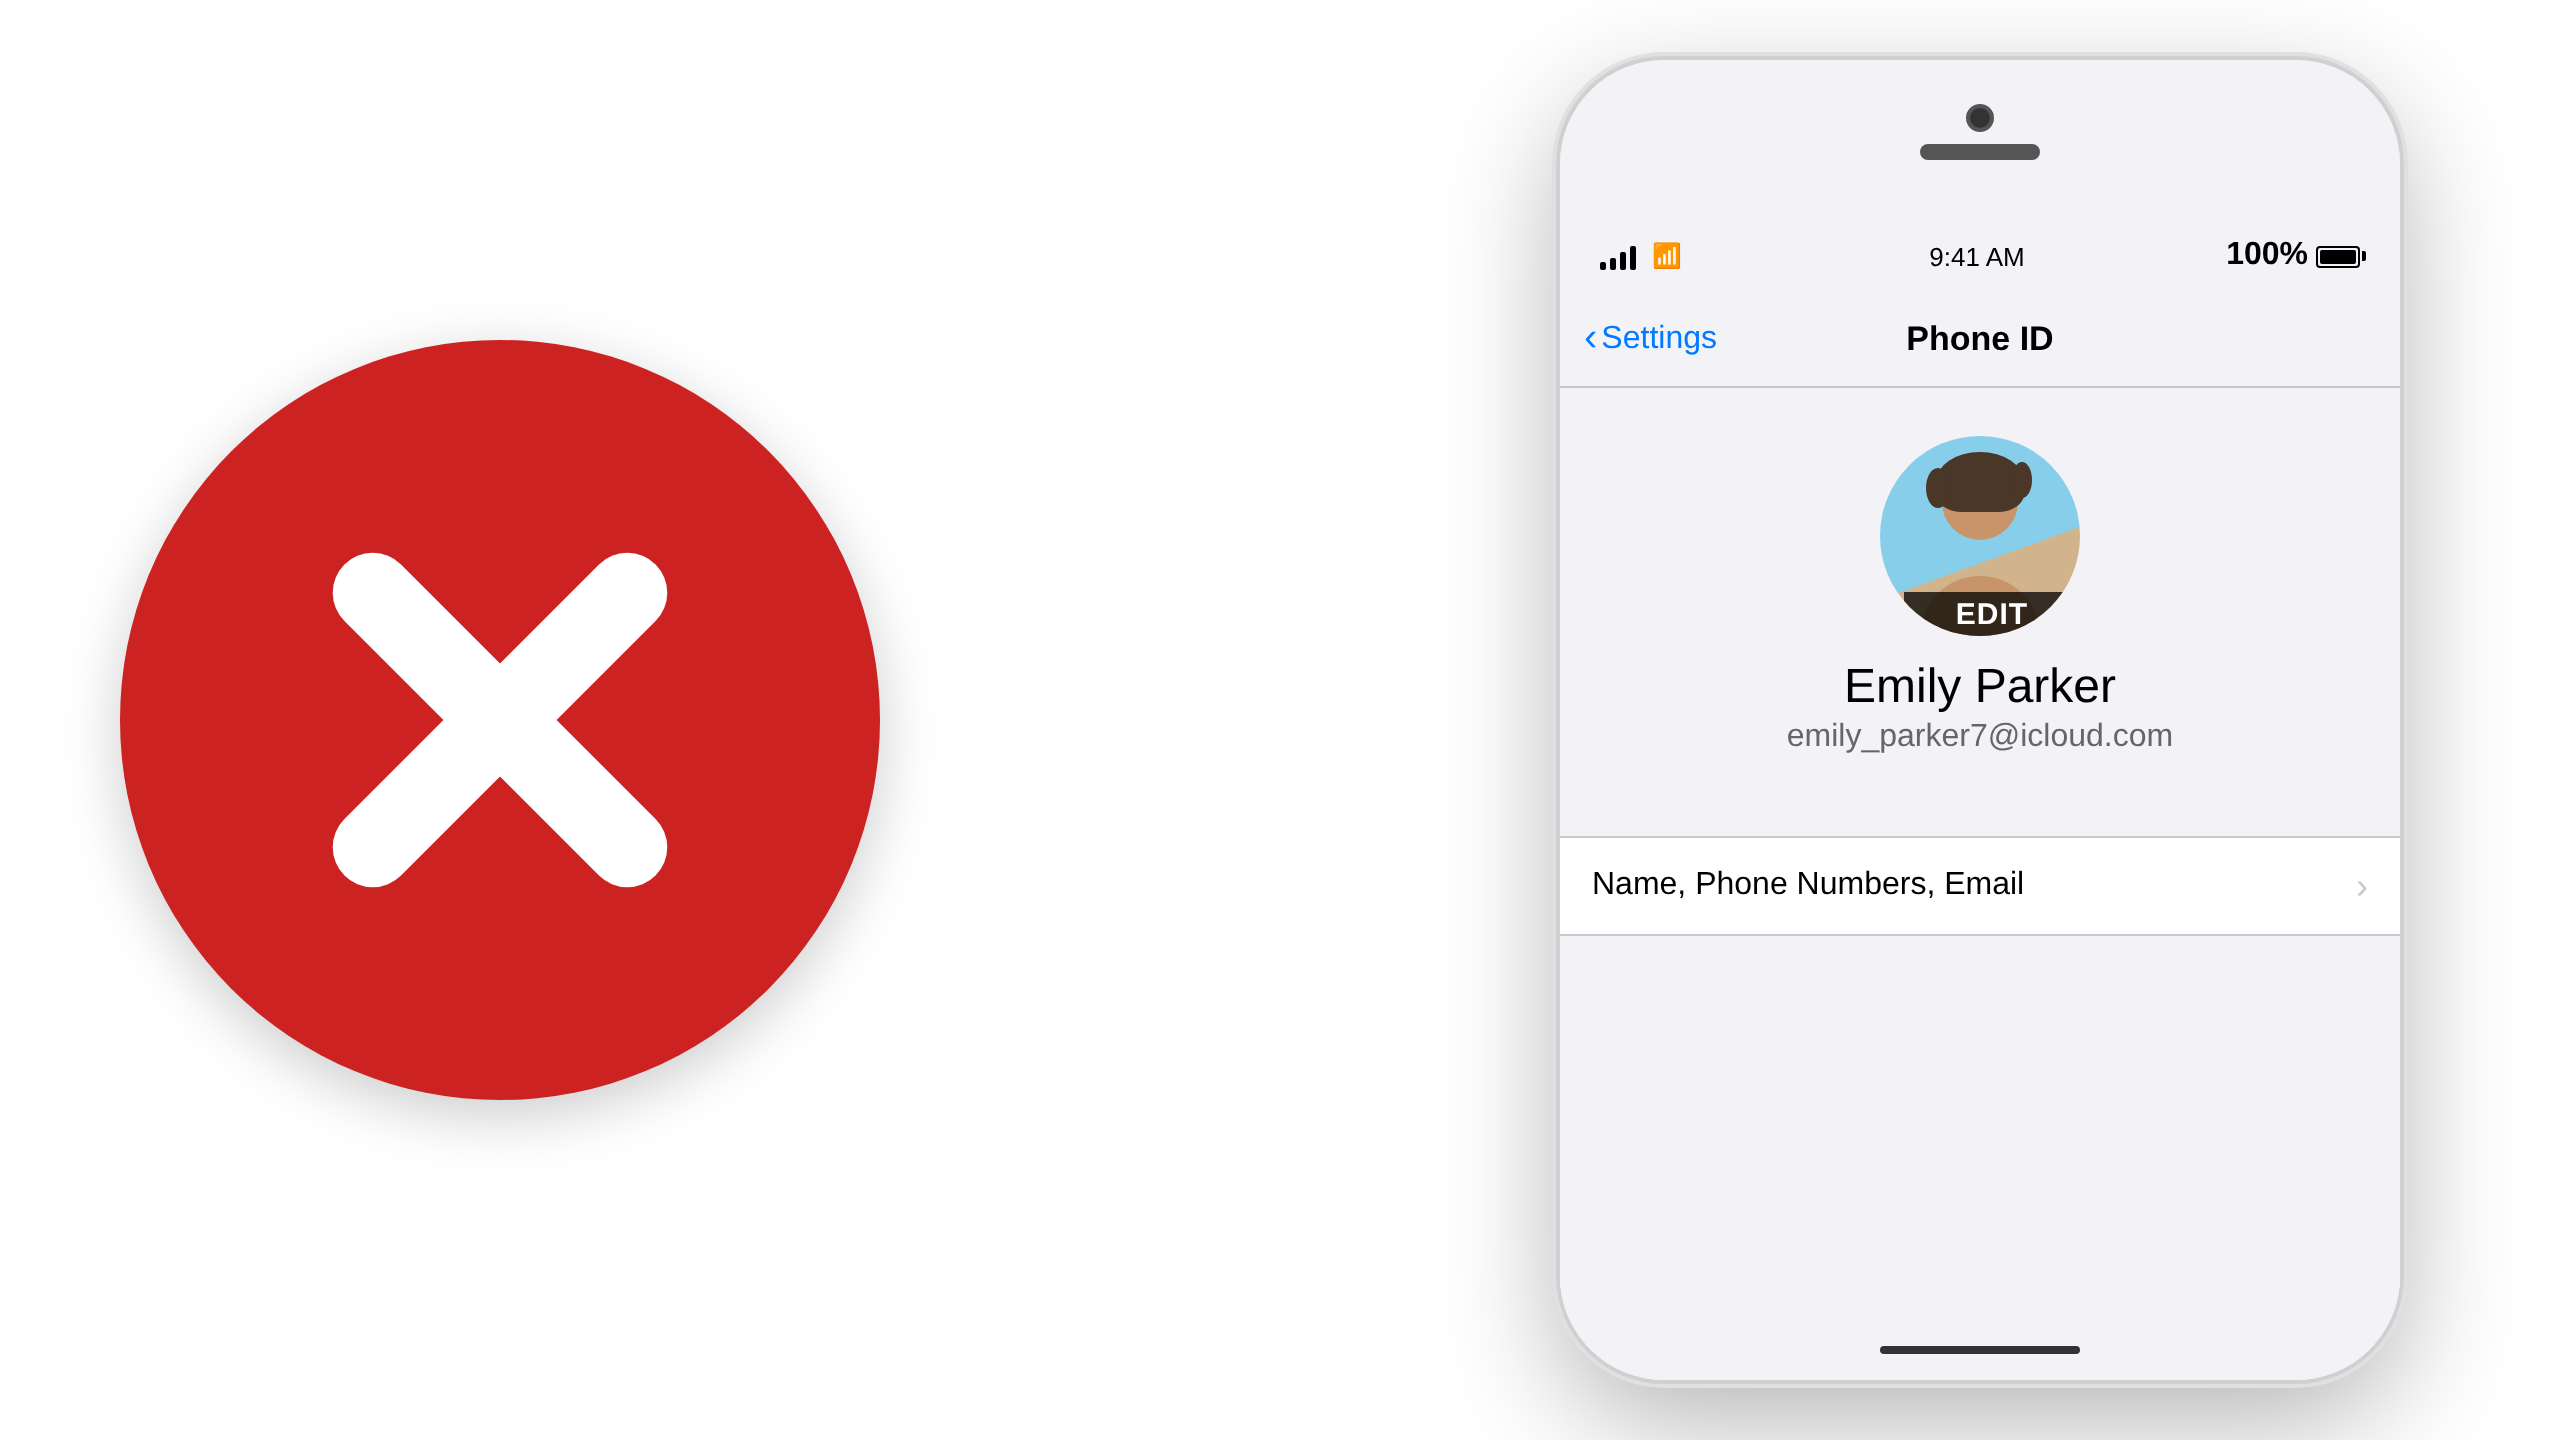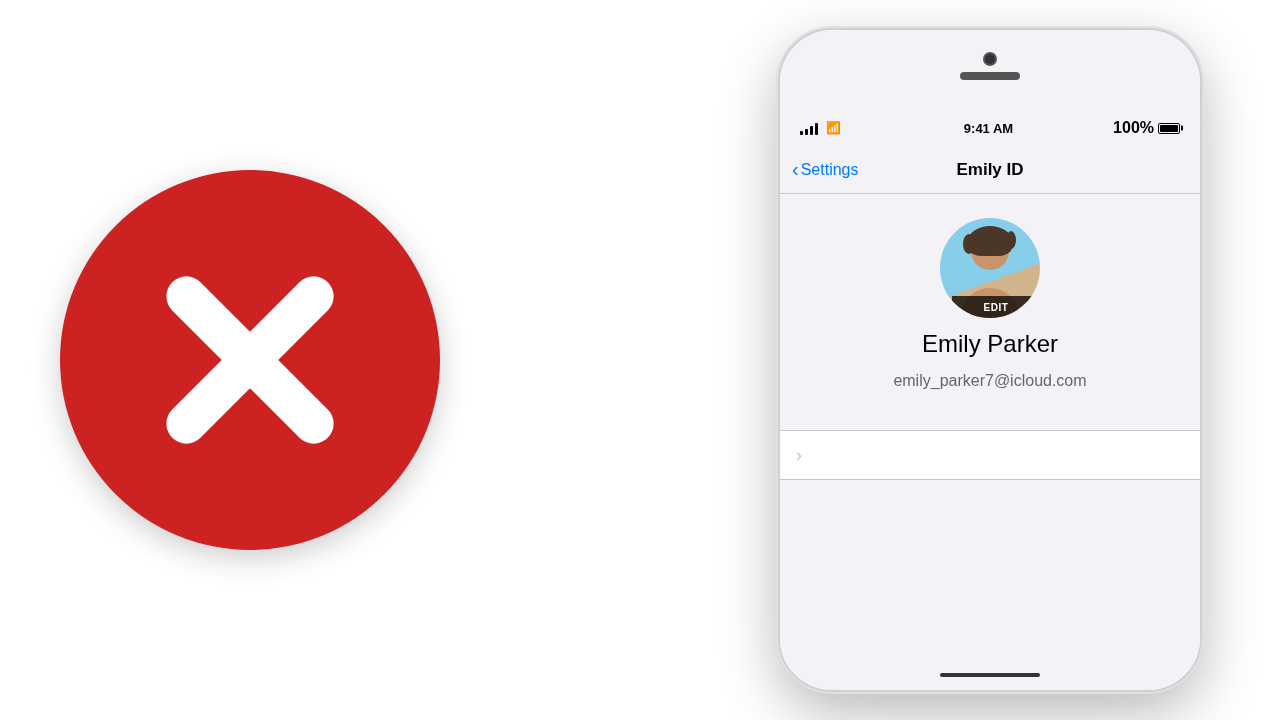--- a/index.html
+++ b/index.html
@@ -197,21 +197,21 @@
     .signal-bar:nth-child(4) { height: 12px; }
 
     .wifi-icon {
       font-size: 12px;
       margin-left: 4px;
       color: #000;
     }
 
     .status-center {
       font-size: 13px;
-      font-weight: 700;
+      font-weight: 400;
       color: #000;
       margin-left: 23px;
     }
 
     .status-right {
       display: flex;
       align-items: center;
       gap: 4px;
       font-size: 16px;
       font-weight: 600;
@@ -379,36 +379,36 @@
       transform: translateX(-50%);
     }
 
     .avatar-edit-label {
       position: absolute;
       bottom: 0;
       left: 12px;
       right: 0;
       background: rgba(0, 0, 0, 0.75);
       color: white;
-      font-size: 10px;
+      font-size: 15px;
       font-weight: 600;
       text-align: center;
       padding: 3px 0;
       letter-spacing: 0.5px;
       height: 22px;
       display: flex;
       align-items: center;
       justify-content: center;
     }
 
     .profile-name {
       font-size: 24px;
       font-weight: 400;
       color: #000;
-      margin-bottom: 14px;
+      margin-bottom: 2px;
     }
 
     .profile-email {
       font-size: 16px;
       color: #666;
     }
 
     
     .settings-list {
       background: #f2f2f7;
@@ -501,21 +501,21 @@
             <div class="battery-fill"></div>
           </div>
         </div>
       </div>
 
       <div class="nav-bar">
         <div class="nav-back">
           <span class="back-chevron">‹</span>
           <span>Settings</span>
         </div>
-        <span class="nav-title">Emily ID</span>
+        <span class="nav-title">Phone ID</span>
       </div>
 
       <div class="content-area">
 
         <div class="profile-section">
           <div class="avatar-container">
             <div class="avatar-image">
 
               <div class="person-hair"></div>
               <div class="person-head"></div>
@@ -523,20 +523,21 @@
             </div>
             <div class="avatar-edit-label">EDIT</div>
           </div>
           <div class="profile-name">Emily Parker</div>
           <div class="profile-email">emily_parker7@icloud.com</div>
         </div>
 
         <div class="settings-list">
           <div class="settings-group">
             <div class="settings-row">
+              <span class="settings-row-label">Name, Phone Numbers, Email</span>
               <span class="settings-row-chevron">›</span>
             </div>
           </div>
         </div>
 
       </div>
 
       <div class="home-indicator">
         <div class="home-bar"></div>
       </div>

